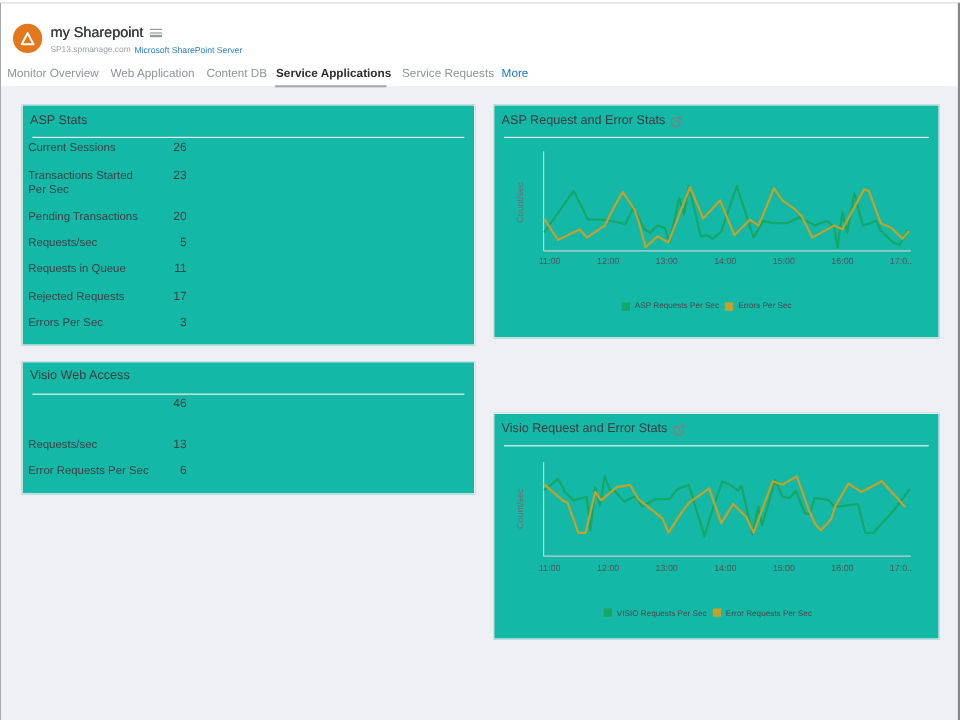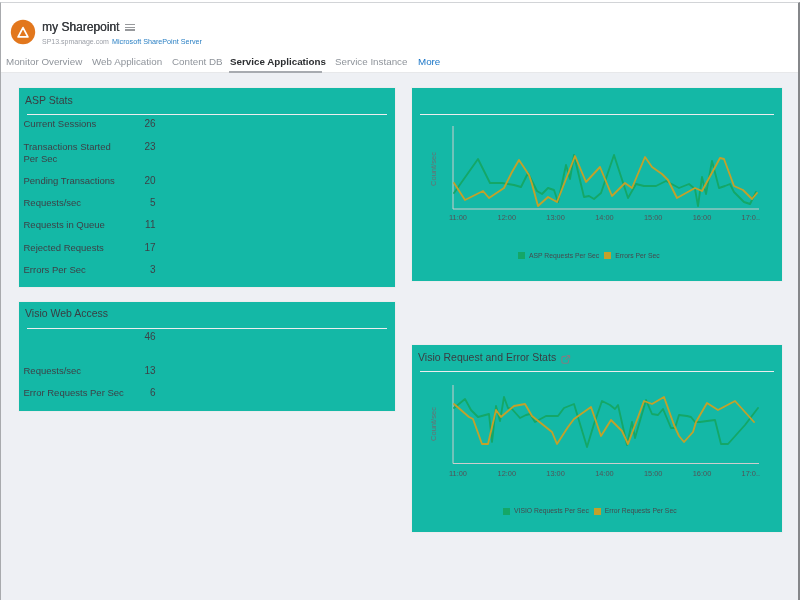--- a/index.html
+++ b/index.html
@@ -25,21 +25,21 @@
     <div style="height:1.1px;background:#97999c;margin-bottom:1.5px;"></div>
     <div style="height:1.1px;background:#97999c;margin-bottom:1.5px;"></div>
     <div style="height:1.1px;background:#97999c;"></div>
   </div>
   <div style="position:absolute;left:41px;top:35px;font-size:7px;line-height:8px;color:#9a9ea6;">SP13.spmanage.com</div>
   <div style="position:absolute;left:111px;top:34.8px;font-size:7.2px;line-height:8px;color:#2b80c4;">Microsoft SharePoint Server</div>
   <div class="tab" style="left:5px;text-align:right;">Monitor Overview</div>
   <div class="tab" style="left:91px;">Web Application</div>
   <div class="tab" style="left:171px;">Content DB</div>
   <div class="tab" style="left:229px;color:#2c2e31;font-weight:bold;">Service Applications</div>
-  <div class="tab" style="left:334px;">Service Instance</div>
+  <div class="tab" style="left:334px;">Service Requests</div>
   <div class="tab" style="left:417px;color:#1c77c8;">More</div>
   <div style="position:absolute;left:228px;top:68px;width:93px;height:2px;background:#a8abb0;"></div>
 </div>
 <div style="position:absolute;left:0;bottom:0;width:100%;height:3px;background:linear-gradient(#c9cacc,#63666a);"></div>
 <div class="content">
   <div class="card" style="left:17px;top:14px;width:378px;height:201px;">
     <div class="ctitle">ASP Stats</div>
         <div class="csep"></div>
     <div class="rows">
           <div style="position:absolute;left:4.5px;top:30.299999999999997px;line-height:12.4px;">Current Sessions</div>
@@ -63,20 +63,25 @@
         <div class="csep"></div>
     <div class="rows">
           <div style="position:absolute;left:65px;width:71.5px;top:29.30000000000001px;line-height:12.4px;text-align:right;font-size:10px;">46</div>
           <div style="position:absolute;left:4.5px;top:63.80000000000001px;line-height:12.4px;">Requests/sec</div>
           <div style="position:absolute;left:65px;width:71.5px;top:63.80000000000001px;line-height:12.4px;text-align:right;font-size:10px;">13</div>
           <div style="position:absolute;left:4.5px;top:85.30000000000001px;line-height:12.4px;">Error Requests Per Sec</div>
           <div style="position:absolute;left:65px;width:71.5px;top:85.30000000000001px;line-height:12.4px;text-align:right;font-size:10px;">6</div>
         </div>
   </div>
   <div class="card" style="left:410px;top:14px;width:372px;height:195px;">
+    <div class="ctitle">ASP Request and Error Stats <svg width="11" height="11" viewBox="0 0 11 11" style="vertical-align:-4px;margin-left:1px;">
+            <path d="M5.4 2.4 H3.4 Q1.8 2.4 1.8 4 V7.6 Q1.8 9.2 3.4 9.2 H7 Q8.6 9.2 8.6 7.6 V5.8" fill="none" stroke="#7d8084" stroke-width="1.15" stroke-linecap="round"></path>
+            <path d="M5.8 5.4 L9.3 1.9" stroke="#7d8084" stroke-width="1.15" stroke-linecap="round"></path>
+            <path d="M7.1 1.6 L9.6 1.6 L9.6 4.1" fill="none" stroke="#7d8084" stroke-width="1.15" stroke-linecap="round" stroke-linejoin="round"></path>
+          </svg></div>
         <div class="csep"></div>
     <svg width="372" height="195" style="position:absolute;left:-1px;top:-1px">
           <line x1="42" y1="39" x2="42" y2="122" stroke="#cdcdcd" stroke-width="1"></line>
           <line x1="42" y1="122" x2="348" y2="122" stroke="#cdcdcd" stroke-width="1"></line>
           <text x="47" y="133" font-size="7.4" fill="#515458" text-anchor="middle" font-family="Liberation Sans, sans-serif">11:00</text>
           <text x="95.80000000000001" y="133" font-size="7.4" fill="#515458" text-anchor="middle" font-family="Liberation Sans, sans-serif">12:00</text>
           <text x="144.60000000000002" y="133" font-size="7.4" fill="#515458" text-anchor="middle" font-family="Liberation Sans, sans-serif">13:00</text>
           <text x="193.39999999999998" y="133" font-size="7.4" fill="#515458" text-anchor="middle" font-family="Liberation Sans, sans-serif">14:00</text>
           <text x="242.20000000000005" y="133" font-size="7.4" fill="#515458" text-anchor="middle" font-family="Liberation Sans, sans-serif">15:00</text>
           <text x="291" y="133" font-size="7.4" fill="#515458" text-anchor="middle" font-family="Liberation Sans, sans-serif">16:00</text>

